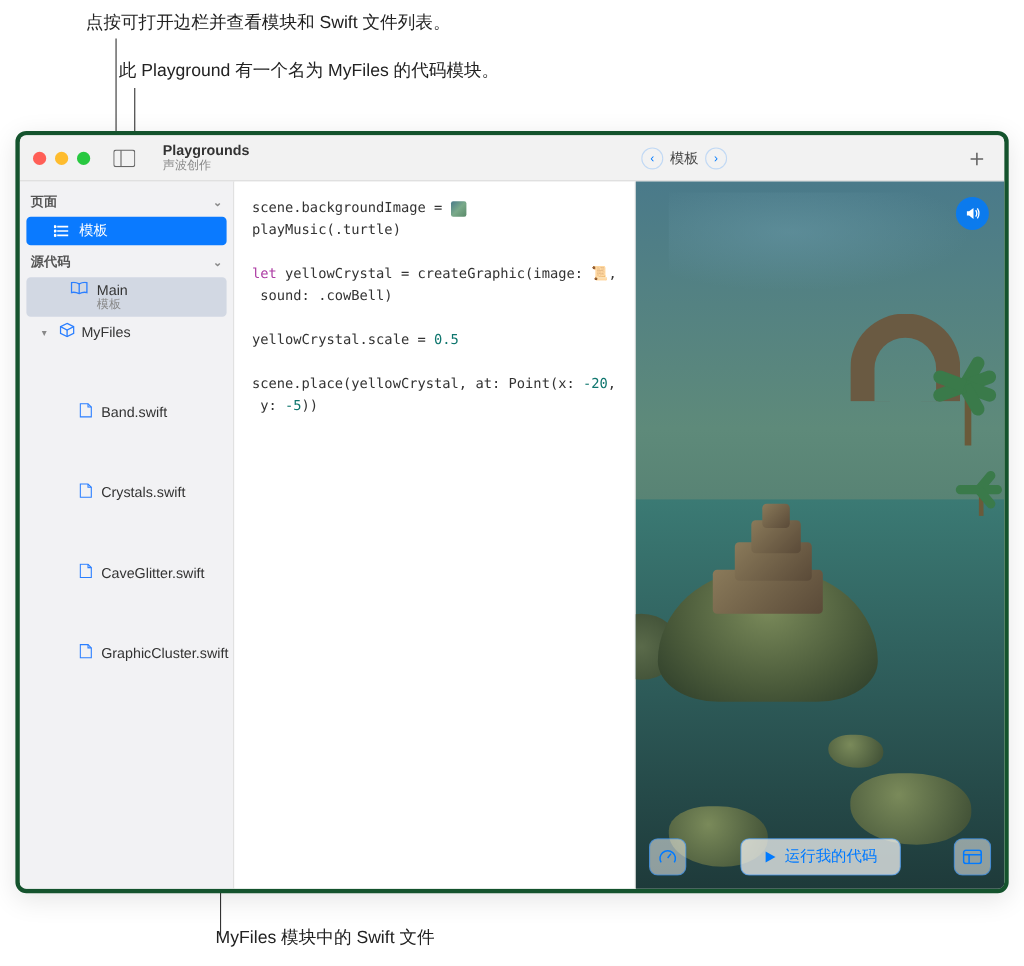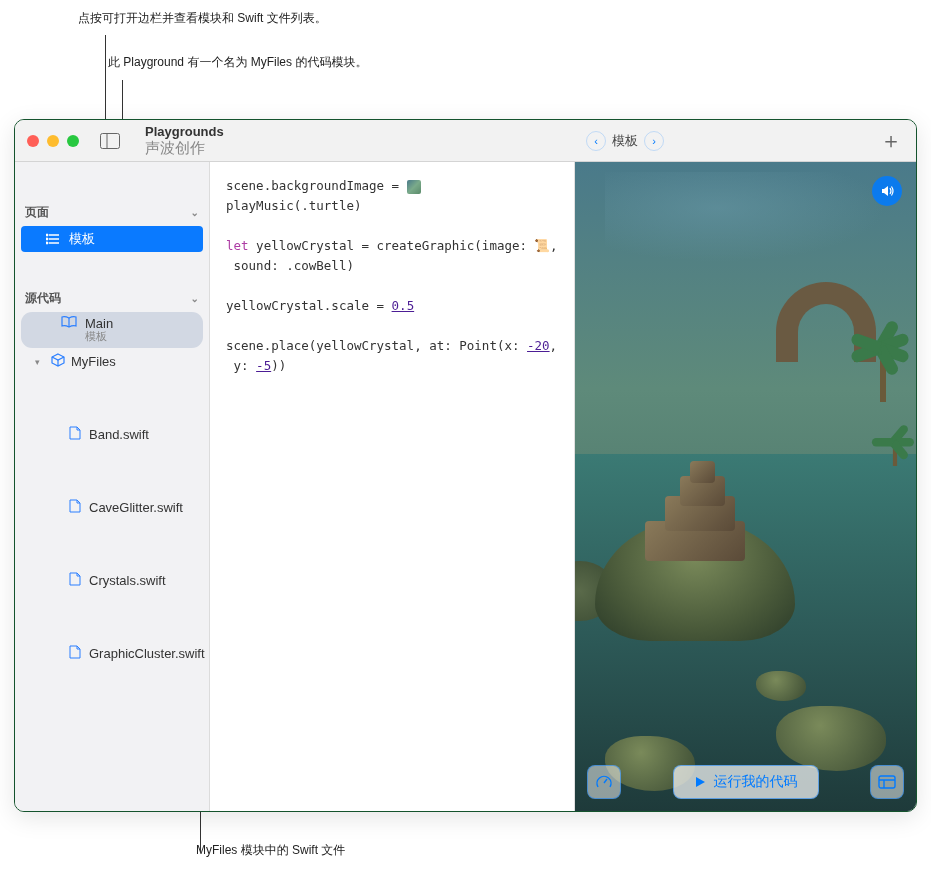--- a/index.html
+++ b/index.html
@@ -7,35 +7,35 @@
       font-family: -apple-system, "Helvetica Neue", Arial, sans-serif;
       font-size: 13px;
       color: #333;
       background: #fff;
       width: 931px;
       height: 878px;
       position: relative;
     }
     .annotation {
       position: absolute;
-      font-size: 12px;
+      font-size: 16px;
       color: #222;
       white-space: nowrap;
     }
     .callout-line {
       position: absolute;
       background: #333;
     }
     .window {
       position: absolute;
       left: 14px;
       top: 119px;
       width: 903px;
       height: 693px;
-      border: 1px solid #14532d;
+      border: 4px solid #14532d;
       border-radius: 10px;
       overflow: hidden;
       background: #f7f7f7;
       box-shadow: 0 6px 24px rgba(0,0,0,0.1);
       display: flex;
       flex-direction: column;
     }
     .titlebar {
       height: 42px;
       display: flex;
@@ -56,21 +56,21 @@
     }
     .nav-mid {
       flex: 1;
       display: flex;
       align-items: center;
       padding-left: 22px;
       padding-right: 12px;
     }
     .nav-titles { display: flex; flex-direction: column; line-height: 1.2; }
     .nav-title { font-weight: 700; font-size: 13px; color: #333; }
-    .nav-sub { font-size: 15px; color: #888; }
+    .nav-sub { font-size: 11px; color: #888; }
     .nav-breadcrumb {
       display: flex;
       align-items: center;
       gap: 6px;
       margin-left: auto;
       margin-right: 200px;
       font-size: 13px;
       color: #444;
     }
     .nav-chevron {
@@ -98,21 +98,20 @@
       overflow-y: auto;
     }
     .section-header {
       display: flex;
       align-items: center;
       justify-content: space-between;
       padding: 6px 10px 4px 10px;
       font-size: 12px;
       font-weight: 600;
       color: #555;
-      margin-top: 32px;
     }
     .chev {
       color: #888;
       font-size: 10px;
     }
     .item {
       display: flex;
       align-items: center;
       gap: 8px;
       padding: 4px 10px 4px 24px;
@@ -127,40 +126,40 @@
     .module-row {
       display: flex; align-items: center; gap: 6px;
       padding: 4px 10px 4px 20px;
       font-size: 13px;
     }
     .disclosure { color: #888; font-size: 9px; width: 10px; }
     .cube-icon { color: #2b7fff; }
     .file-icon { color: #2b7fff; }
     .main-subtitle { font-size: 11px; color: #888; margin-top: -2px; }
     .main-block { display: flex; flex-direction: column; padding: 4px 10px 4px 40px; margin: 1px 6px; border-radius: 4px; }
-    .main-block.sel2 { background: #d2d8e3; border-radius: 11px; }
+    .main-block.sel2 { background: #d2d8e3; }
     .main-row { display: flex; align-items: center; gap: 8px; }
     .editor-area {
       flex: 1;
       display: flex;
       min-width: 0;
     }
     .code-pane {
       flex: 0 0 365px;
       padding: 14px 16px;
       background: #fff;
       font-family: "SF Mono", Menlo, monospace;
       font-size: 12.5px;
       line-height: 1.6;
       color: #333;
       white-space: pre-wrap;
       border-right: 1px solid #e0e0e0;
     }
     .kw { color: #ad3da4; font-weight: 400; }
-    .num { color: #4c1d95; text-decoration: underline; }
+    .num { color: #0f766e; }
     .preview-pane {
       flex: 1;
       position: relative;
       background: linear-gradient(180deg, #4a7a8a 0%, #5e8a7a 35%, #4a7265 70%, #3a5a50 100%);
       overflow: hidden;
     }
     .water {
       position: absolute; left:0; right:0; bottom:0; height: 55%;
       background: linear-gradient(180deg, #3b7a74 0%, #2d5a58 50%, #1e3a3a 100%);
     }
@@ -367,28 +366,28 @@
               <path d="M1 1 H8 L11 4 V13 H1 Z"></path>
               <path d="M8 1 V4 H11"></path>
             </svg></span>
         <span>Band.swift</span>
       </div>
       <div class="item file-item">
         <span class="file-icon"><svg width="12" height="14" viewBox="0 0 12 14" fill="none" stroke="currentColor">
               <path d="M1 1 H8 L11 4 V13 H1 Z"></path>
               <path d="M8 1 V4 H11"></path>
             </svg></span>
-        <span>CaveGlitter.swift</span>
+        <span>Crystals.swift</span>
       </div>
       <div class="item file-item">
         <span class="file-icon"><svg width="12" height="14" viewBox="0 0 12 14" fill="none" stroke="currentColor">
               <path d="M1 1 H8 L11 4 V13 H1 Z"></path>
               <path d="M8 1 V4 H11"></path>
             </svg></span>
-        <span>Crystals.swift</span>
+        <span>CaveGlitter.swift</span>
       </div>
       <div class="item file-item">
         <span class="file-icon"><svg width="12" height="14" viewBox="0 0 12 14" fill="none" stroke="currentColor">
               <path d="M1 1 H8 L11 4 V13 H1 Z"></path>
               <path d="M8 1 V4 H11"></path>
             </svg></span>
         <span>GraphicCluster.swift</span>
       </div>
     </div>
 

